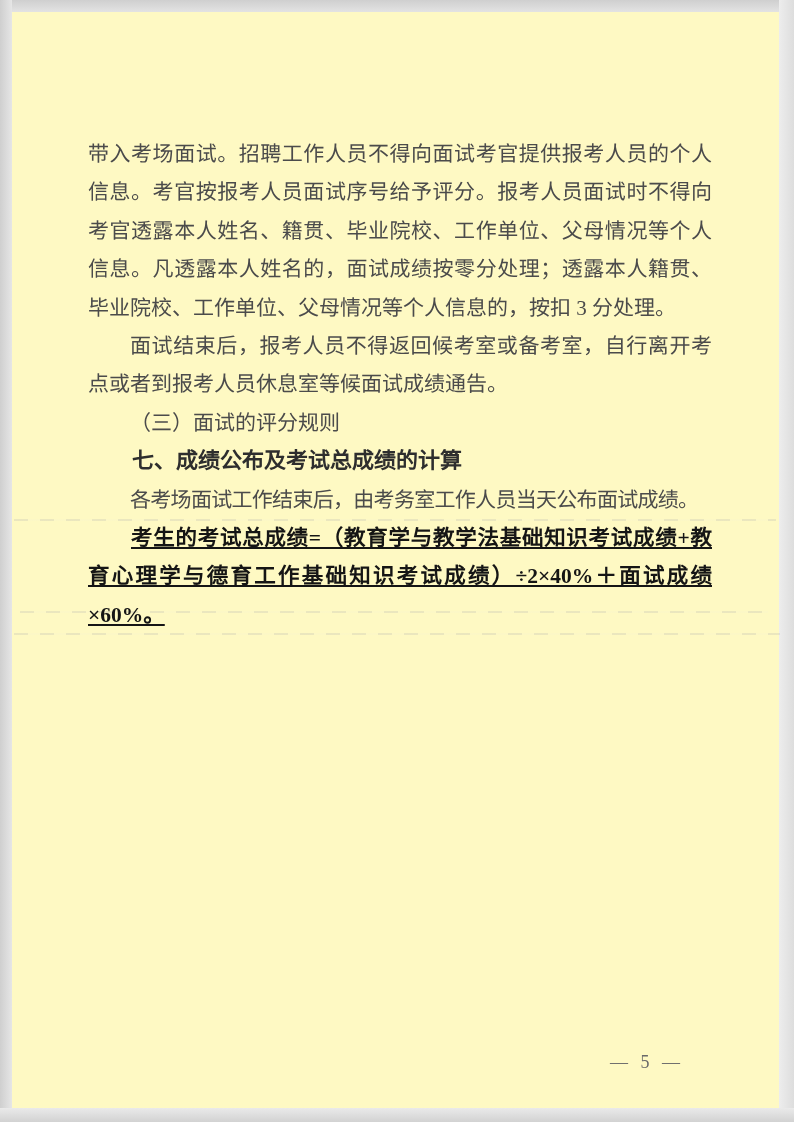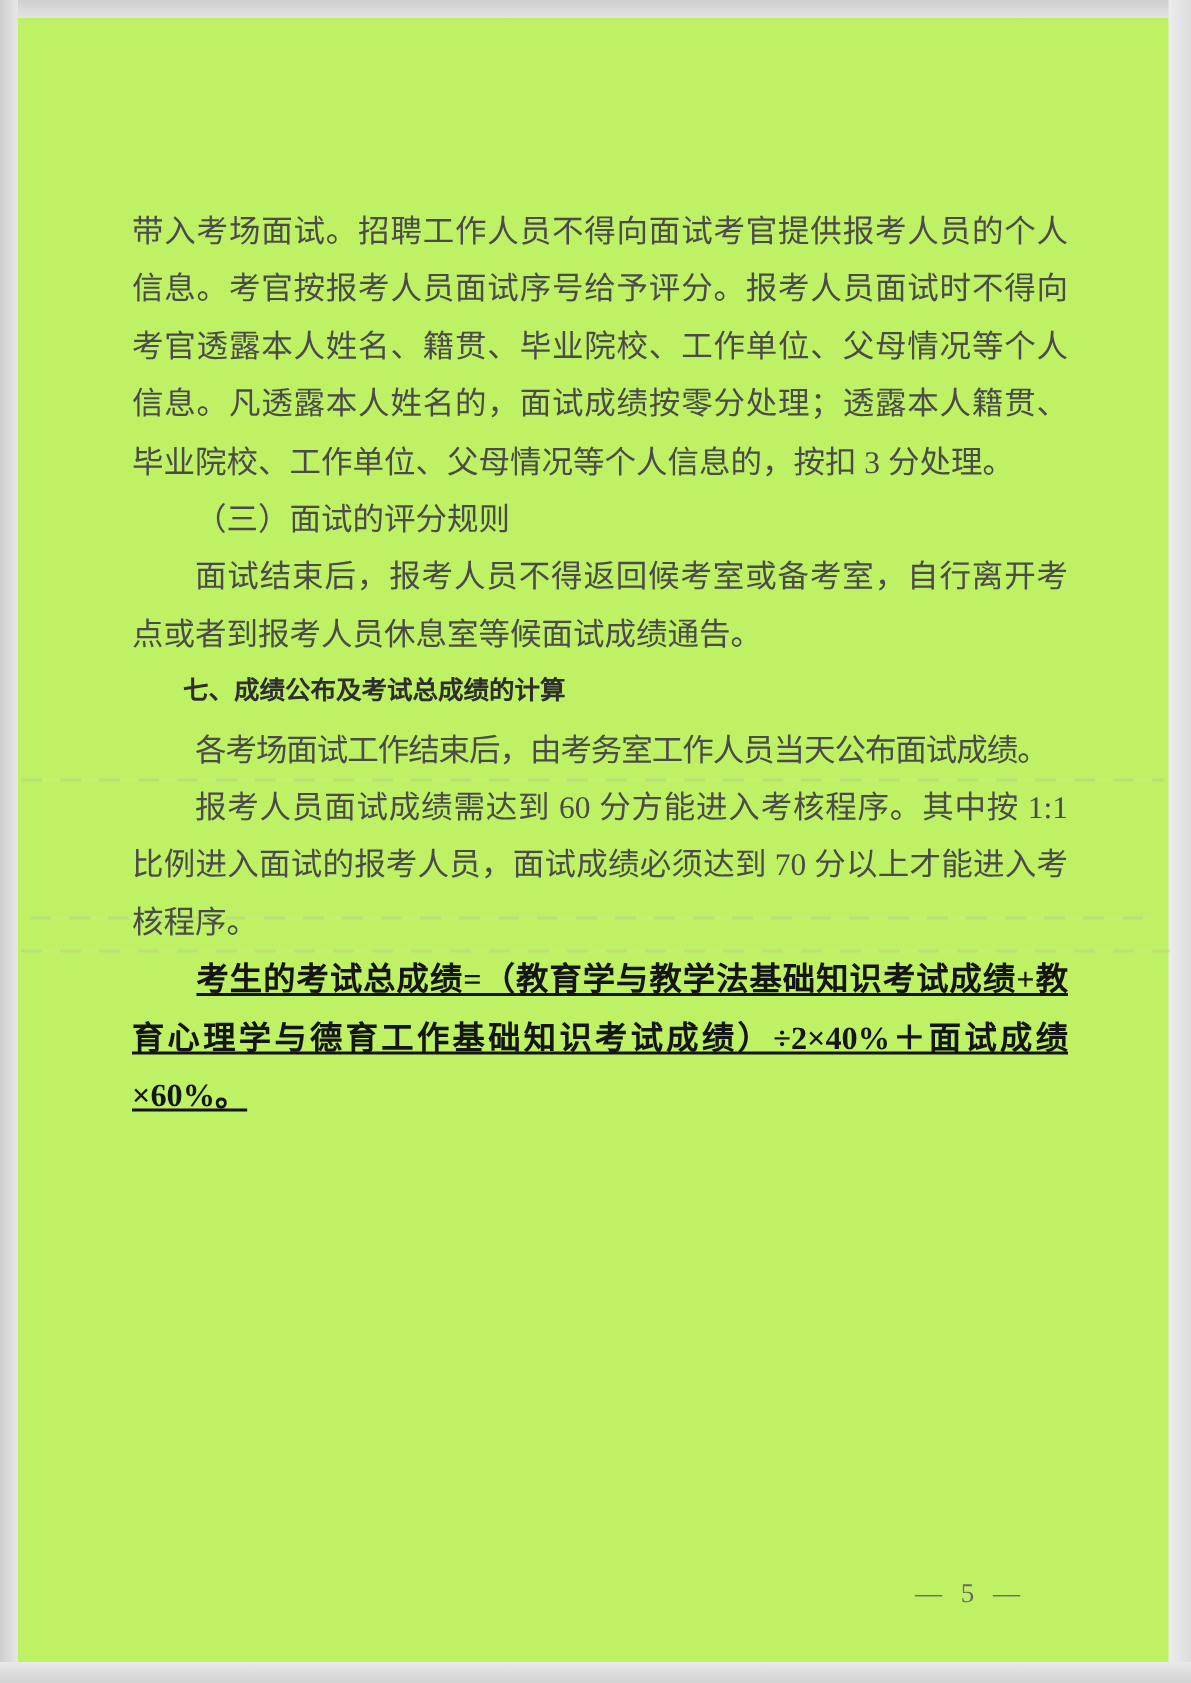--- a/index.html
+++ b/index.html
@@ -4,21 +4,21 @@
 <style>
   html, body {
     margin: 0;
     padding: 0;
     background: #ffffff;
   }
   .page {
     position: relative;
     width: 794px;
     height: 1122px;
-    background: #bef264;
+    background: #fef9c3;
     overflow: hidden;
     font-family: "Liberation Serif", "DejaVu Serif", serif;
   }
   
   .edge { position: absolute; background: #d7d7d7; }
   .edge.top    { left: 0; top: 0; width: 794px; height: 12px; background: linear-gradient(#cfcfcf, #e3e3e3); }
   .edge.left   { left: 0; top: 0; width: 12px; height: 1122px; background: linear-gradient(90deg, #cfcfcf, #e6e6e6); }
   .edge.right  { left: 779px; top: 0; width: 15px; height: 1122px; background: linear-gradient(90deg, #ededed, #dddddd); }
   .edge.bottom { left: 0; top: 1108px; width: 794px; height: 14px; background: linear-gradient(#eaeaea, #d2d2d2); }
 
@@ -37,21 +37,21 @@
     margin: 0;
     padding: 0;
   }
   p.indent { text-indent: 2em; }
   p.fit { letter-spacing: -0.7px; }
   p.heading {
     text-indent: 2em;
     font-family: Liberation Serif, serif;
     font-weight: bold;
     color: #2e2e2e;
-    font-size: 17px;
+    font-size: 22px;
   }
   p.formula {
     text-indent: 2em;
     font-weight: bold;
     color: #151515;
     font-size: 21.5px;
     text-decoration: underline;
   }
 
   
@@ -87,23 +87,22 @@
   <div class="edge left"></div>
   <div class="edge right"></div>
   <div class="edge bottom"></div>
 
   <div class="streak s1"></div>
   <div class="streak s2"></div>
   <div class="streak s3"></div>
 
   <div class="content">
     <p>带入考场面试。招聘工作人员不得向面试考官提供报考人员的个人信息。考官按报考人员面试序号给予评分。报考人员面试时不得向考官透露本人姓名、籍贯、毕业院校、工作单位、父母情况等个人信息。凡透露本人姓名的，面试成绩按零分处理；透露本人籍贯、毕业院校、工作单位、父母情况等个人信息的，按扣 3 分处理。</p>
+    <p class="indent">面试结束后，报考人员不得返回候考室或备考室，自行离开考点或者到报考人员休息室等候面试成绩通告。</p>
     <p class="indent">（三）面试的评分规则</p>
-    <p class="indent">面试结束后，报考人员不得返回候考室或备考室，自行离开考点或者到报考人员休息室等候面试成绩通告。</p>
     <p class="heading">七、成绩公布及考试总成绩的计算</p>
     <p class="indent fit">各考场面试工作结束后，由考务室工作人员当天公布面试成绩。</p>
-    <p class="indent">报考人员面试成绩需达到 60 分方能进入考核程序。其中按 1:1 比例进入面试的报考人员，面试成绩必须达到 70 分以上才能进入考核程序。</p>
     <p class="formula">考生的考试总成绩=（教育学与教学法基础知识考试成绩+教育心理学与德育工作基础知识考试成绩）÷2×40%＋面试成绩×60%。</p>
   </div>
 
   <div class="page-number">— 5 —</div>
 
 </div>
 
 </body></html>

